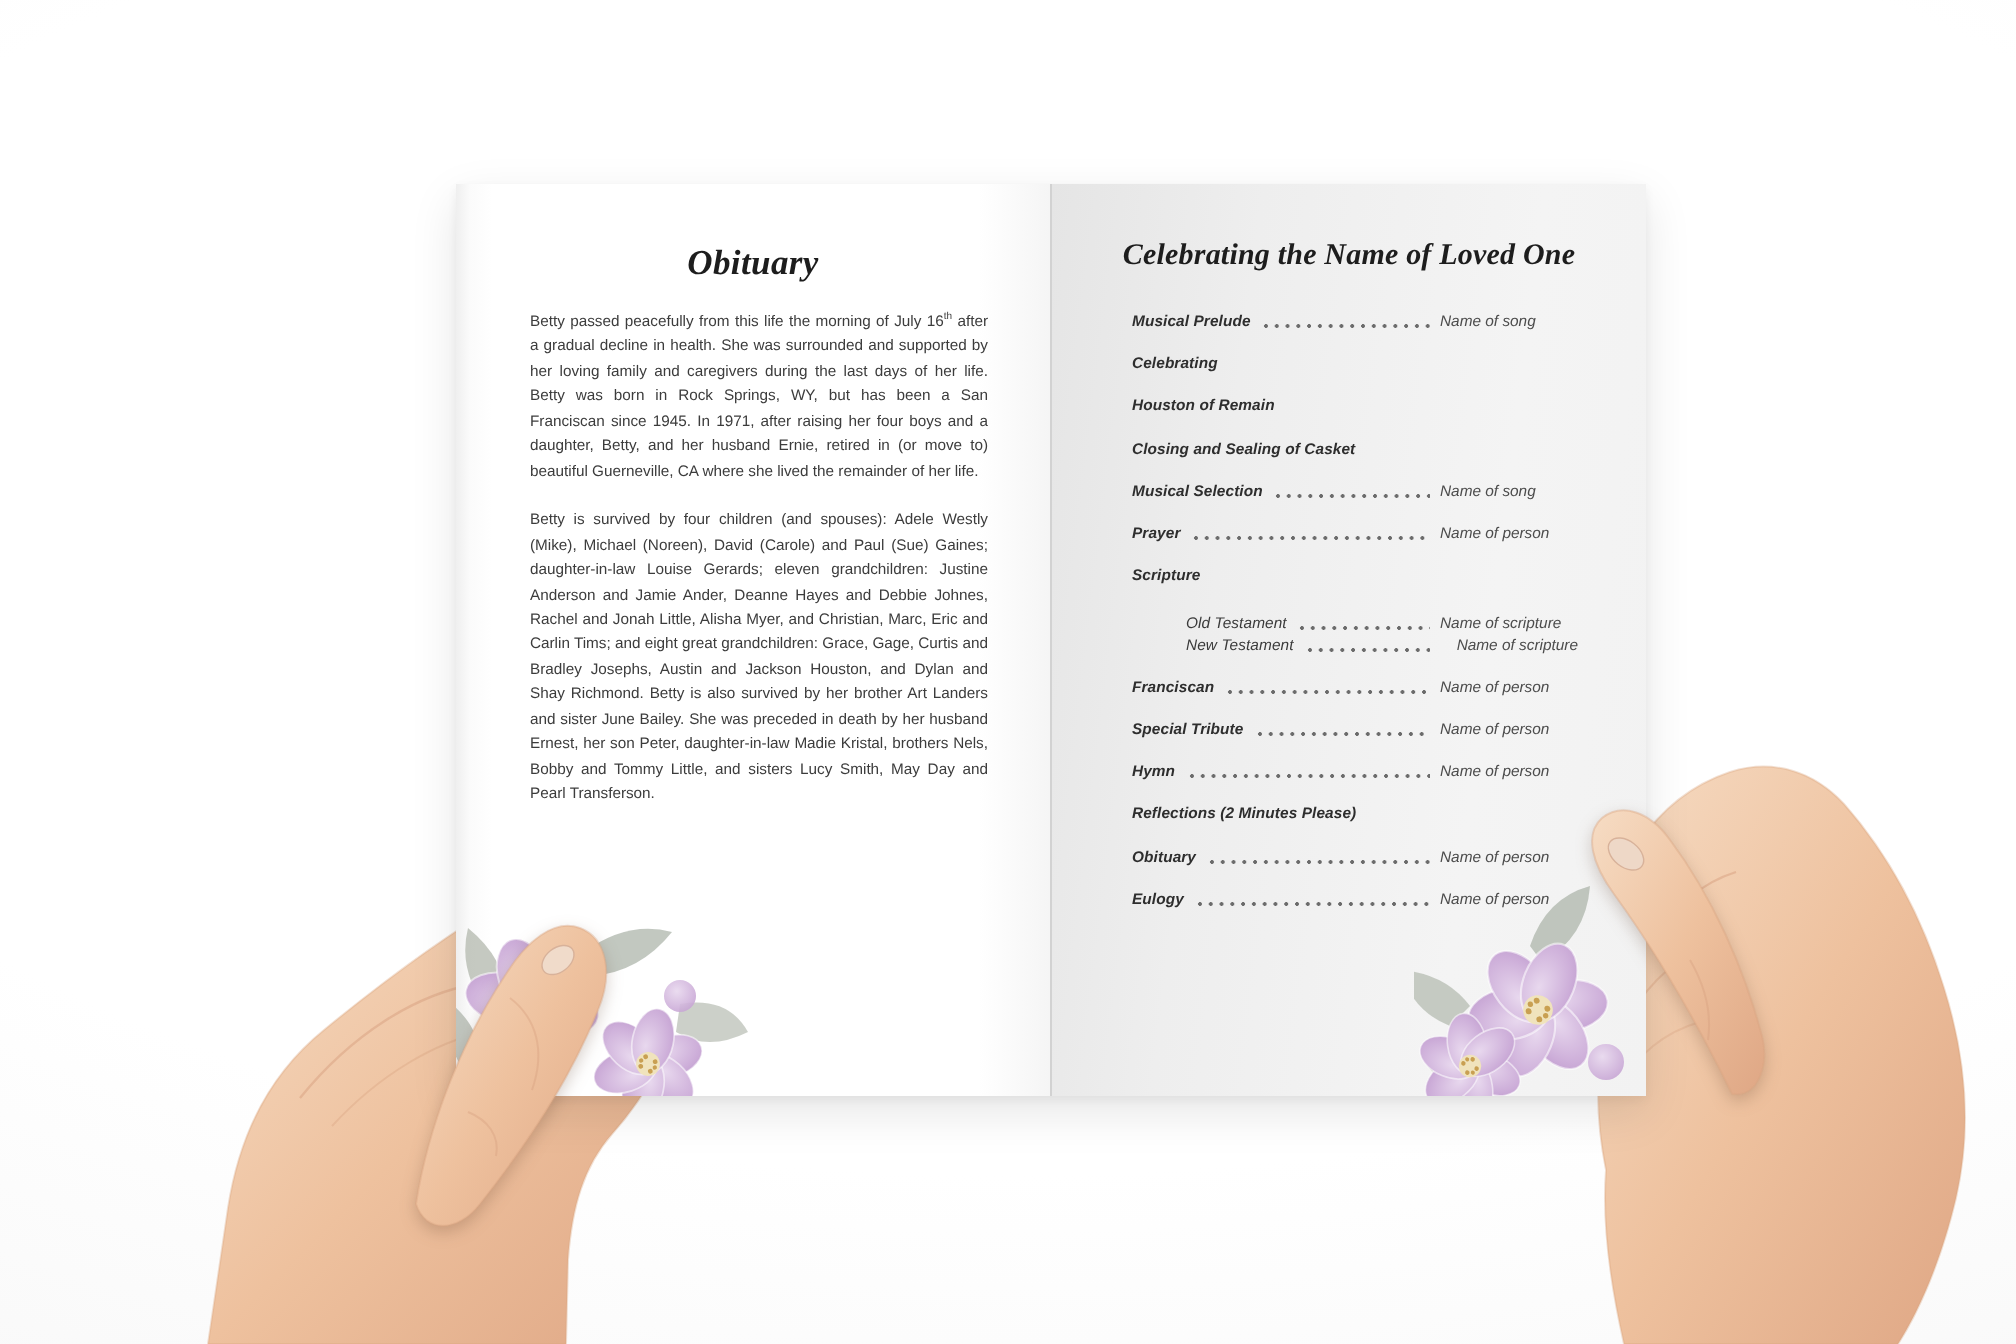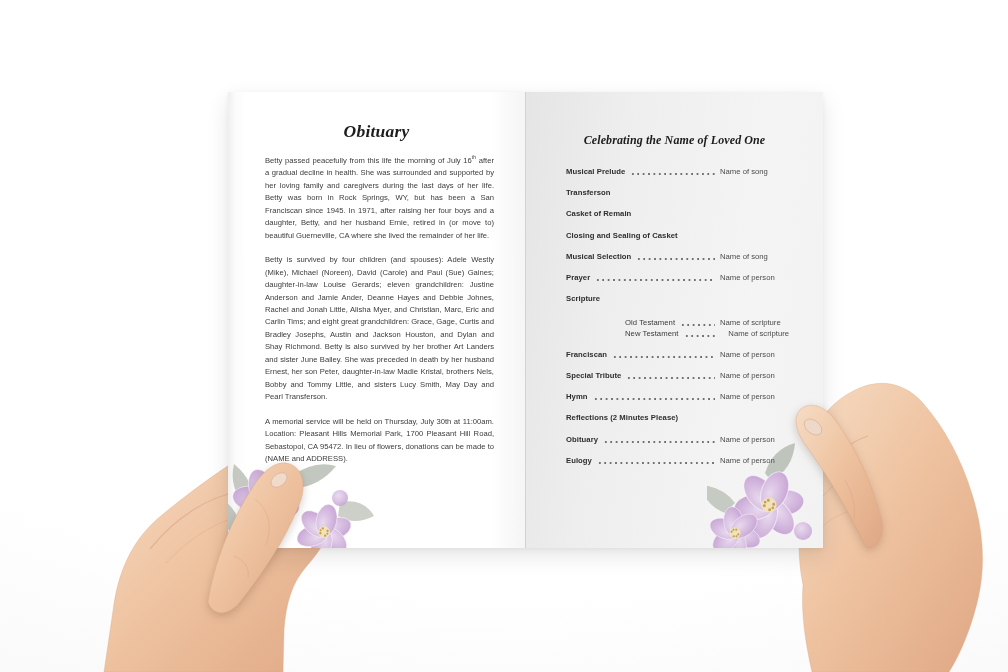--- a/index.html
+++ b/index.html
@@ -28,39 +28,39 @@
   }
   .page-right{
     width:298px;border-left:1px solid #d2d2d2;
     background:linear-gradient(97deg,#e5e5e5 0%,#eeeeee 30%,#f4f4f4 70%,#f2f2f2 100%);
   }
   .title{
     font-family:"Liberation Serif",serif;font-style:italic;font-weight:bold;
     text-align:center;color:#1d1d1d;margin:0;
   }
   .title-left{font-size:17.5px;margin-top:29px;letter-spacing:.2px;}
-  .title-right{font-size:12px;margin-top:41px;letter-spacing:.1px;font-family:Liberation Serif, serif;}
+  .title-right{font-size:15px;margin-top:28px;letter-spacing:.1px;font-family:Liberation Serif, serif;}
 
   .body-text{
     position:relative;z-index:2;
     margin:13px 31px 0 37px;
     font-size:7.65px;line-height:12.42px;color:#3c3c3c;
     text-align:justify;
   }
   .body-text p{margin:0 0 12.4px;}
   .body-text sup{font-size:5px;line-height:0;}
 
   .service-list{position:relative;z-index:2;margin:19px 34px 0 40px;}
-  .s-row,.s-sub{display:flex;align-items:baseline;color:#2e2e2e;}
+  .s-row,.s-sub{display:flex;align-items:baseline;color:#2e2e2e;font-style:italic;}
   .s-row{margin:0 0 12.2px;}
   .s-row.tight{margin-bottom:15px;}
   .s-sub{margin:0 0 1.6px 27px;}
   .s-sub.sub-last{margin-bottom:12.2px;text-align:right;}
   .s-label{font-size:7.7px;font-weight:bold;white-space:nowrap;letter-spacing:.05px;}
-  .s-label.sub{font-weight:normal;color:#3a3a3a;margin-left:32px;}
+  .s-label.sub{font-weight:normal;color:#3a3a3a;}
   .s-leader{
     flex:1 1 auto;height:8px;margin:0 5px 0 6px;align-self:flex-end;
     background-image:radial-gradient(circle at 2px 6px,#6b6b6b .8px,rgba(0,0,0,0) 1.1px);
     background-size:5.4px 8px;background-repeat:repeat-x;
   }
   .s-value{flex:0 0 69px;width:69px;font-size:7.7px;color:#4c4c4c;white-space:nowrap;}
 
   .flowers{position:absolute;z-index:1;}
   .flowers-left{left:-6px;bottom:-6px;}
   .flowers-right{right:-4px;bottom:-5px;}
@@ -91,21 +91,20 @@
     </g>
   </svg>
 
   <div class="booklet">
 
     <section class="page page-left">
       <h2 class="title title-left">Obituary</h2>
       <div class="body-text" id="obituary-paragraphs">
           <p>Betty passed peacefully from this life the morning of July 16<sup>th</sup> after a gradual decline in health.  She was surrounded and supported by her loving family and caregivers during the last days of her life.  Betty was born in Rock Springs, WY, but has been a San Franciscan since 1945.  In 1971, after raising her four boys and a daughter, Betty, and her husband Ernie, retired in (or move to) beautiful Guerneville, CA where she lived the remainder of her life.</p>
           <p>Betty is survived by four children (and spouses): Adele Westly (Mike), Michael (Noreen), David (Carole) and Paul (Sue) Gaines;  daughter-in-law Louise Gerards;  eleven grandchildren: Justine Anderson and Jamie Ander, Deanne Hayes and Debbie Johnes, Rachel and Jonah Little, Alisha Myer, and Christian, Marc, Eric and Carlin Tims;  and eight great grandchildren: Grace, Gage, Curtis and Bradley Josephs, Austin and Jackson Houston, and Dylan and Shay Richmond. Betty is also survived by her brother Art Landers and sister June Bailey.  She was preceded in death by her husband Ernest, her son Peter, daughter-in-law Madie Kristal, brothers Nels, Bobby and Tommy Little, and sisters Lucy Smith, May Day and Pearl Transferson.</p>
-          <p>A memorial service will be held on Thursday, July 30th at 11:00am.  Location:  Pleasant Hills Memorial Park, 1700 Pleasant Hill Road, Sebastopol, CA 95472.  In lieu of flowers, donations can be made to (NAME and ADDRESS).</p>
         </div>
       <svg class="flowers flowers-left" width="160" height="118" viewBox="0 0 160 118">
         <defs>
           <radialGradient id="pet" cx=".4" cy=".35" r=".95">
             <stop offset="0" stop-color="#e8d8ee"></stop>
             <stop offset=".6" stop-color="#cdaed9"></stop>
             <stop offset="1" stop-color="#b892c8"></stop>
           </radialGradient>
           <g id="flower">
             <g fill="url(#pet)" stroke="rgba(255,255,255,.55)" stroke-width=".8">
@@ -139,24 +138,24 @@
 
     <section class="page page-right">
       <h2 class="title title-right">Celebrating the Name of Loved One</h2>
       <div class="service-list" id="service-items">
           <div class="s-row">
             <span class="s-label">Musical Prelude</span>
             <span class="s-leader"></span>
             <span class="s-value">Name of song</span>
           </div>
           <div class="s-row">
-            <span class="s-label">Transferson</span>
-          </div>
-          <div class="s-row">
-            <span class="s-label">Casket of Remain</span>
+            <span class="s-label">Celebrating</span>
+          </div>
+          <div class="s-row">
+            <span class="s-label">Houston of Remain</span>
           </div>
           <div class="s-row">
             <span class="s-label">Closing and Sealing of Casket</span>
           </div>
           <div class="s-row">
             <span class="s-label">Musical Selection</span>
             <span class="s-leader"></span>
             <span class="s-value">Name of song</span>
           </div>
           <div class="s-row">

